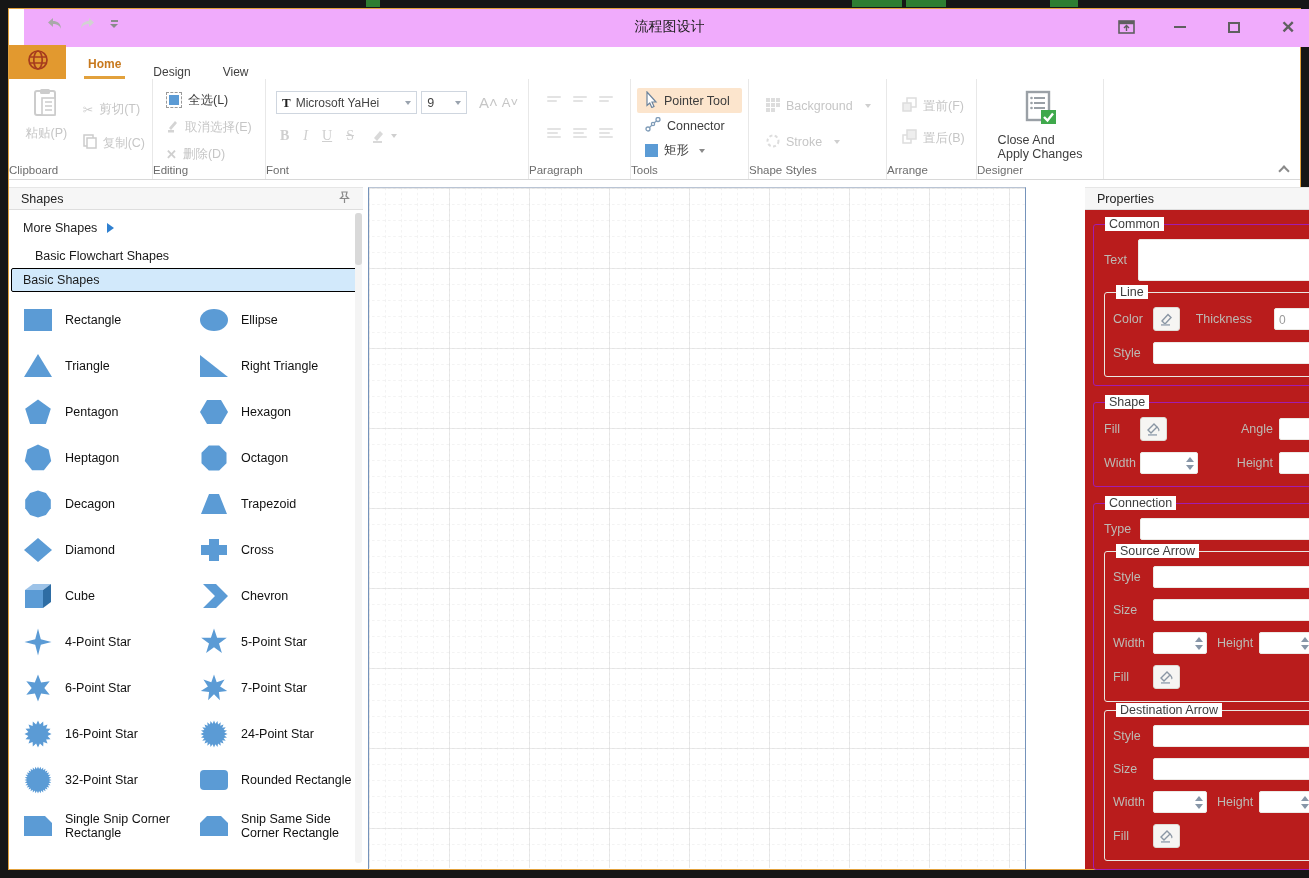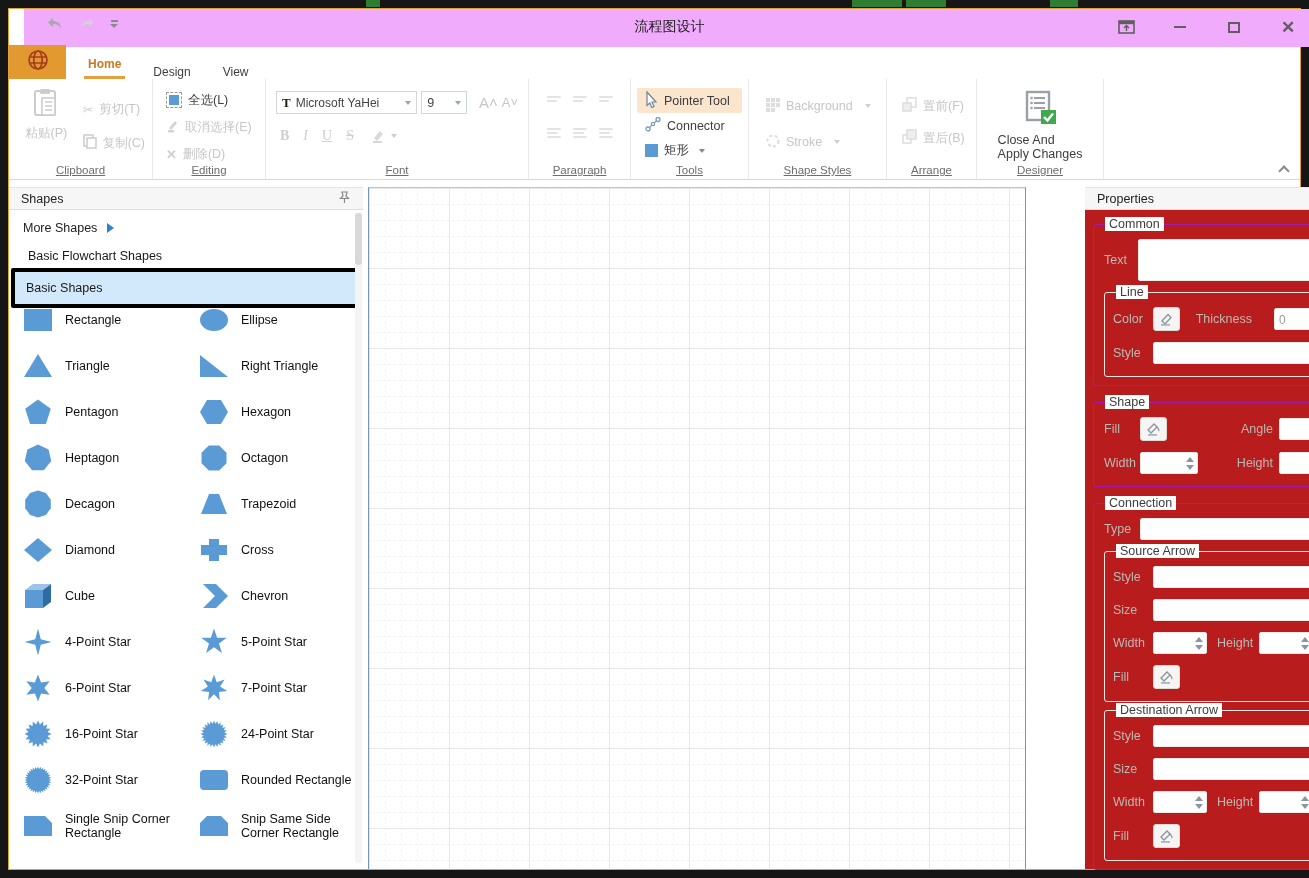--- a/index.html
+++ b/index.html
@@ -24,21 +24,21 @@
 
   
   .appbtn { position: absolute; left: 0; top: 36px; width: 57px; height: 34px; background: #e2992f; display: flex; align-items: center; justify-content: center; }
   .tabrow { position: absolute; left: 75px; top: 40px; height: 30px; display: flex; gap: 24px; align-items: flex-end; }
   .tab { font-size: 12px; color: #3f3f3f; padding: 0 4px 0; cursor: default; }
   .tab.active { color: #c8791d; font-weight: bold; border-bottom: 3px solid #e2a13c; padding-bottom: 5px; }
 
   
   .ribbon { position: absolute; left: 0; top: 70px; width: 1291px; height: 101px; background: #fff; border-bottom: 1px solid #d8d8d8; display: flex; }
   .rgroup { position: relative; height: 100%; flex: 0 0 auto; border-right: 1px solid #e8e8e8; padding-top: 9px; }
-  .glabel { position: absolute; bottom: 3px; left: 0; width: 100%; text-align: center; font-size: 11.5px; color: #6d6d6d; text-decoration: underline; }
+  .glabel { position: absolute; bottom: 3px; left: 0; width: 100%; font-size: 11.5px; color: #6d6d6d; }
   .dis { color: #c6c6c6 !important; }
   .sbtn { display: flex; align-items: center; gap: 6px; height: 24px; padding: 0 7px; font-size: 12.5px; color: #3d3d3d; white-space: nowrap; }
   .bigbtn { display: flex; flex-direction: column; align-items: center; gap: 4px; font-size: 12.5px; color: #3d3d3d; text-align: left; }
   .dd-tri { width: 0; height: 0; border-left: 3.5px solid transparent; border-right: 3.5px solid transparent; border-top: 4px solid #8a8a8a; }
   .dd-tri.dim { border-top-color: #cfcfcf; }
 
   .g-clipboard { width: 144px; display: flex; }
   .g-clipboard .paste { width: 62px; }
   .g-editing { width: 113px; }
   .g-font { width: 263px; }
@@ -64,22 +64,22 @@
   .selall-ic i { position: absolute; left: 2px; top: 2px; right: 2px; bottom: 2px; background: #5b9bd5; }
 
   
   .content { position: absolute; left: 0; top: 172px; width: 1291px; height: 688px; background: #fff; }
   .panel-header { height: 23px; background: #f6f6f6; border-bottom: 1px solid #dedede; border-top: 1px solid #e6e6e6; display: flex; align-items: center; padding: 0 12px; font-size: 12.5px; color: #222; }
   .pin { margin-left: auto; }
 
   .shapes-panel { position: absolute; left: 0; top: 6px; width: 354px; height: 682px; background: #fff; overflow: hidden; }
   .more-shapes { display: flex; align-items: center; gap: 10px; height: 22px; margin: 7px 0 0 14px; font-size: 12.5px; color: #222; }
   .more-tri { width: 0; height: 0; border-top: 5px solid transparent; border-bottom: 5px solid transparent; border-left: 7px solid #2f80d0; }
-  .cat { height: 23px; display: flex; align-items: center; padding-left: 19px; font-size: 12.5px; color: #1a1a1a; margin-top: 5px; }
-  .cat.selected { background: #d2e9fb; border: 4px solid #000000; border-radius: 2px; margin: 1px 2px 0 2px; padding-left: 11px; height: 40px; }
+  .cat { height: 23px; display: flex; align-items: center; padding-left: 26px; font-size: 12.5px; color: #1a1a1a; margin-top: 5px; }
+  .cat.selected { background: #d2e9fb; border: 1px solid #000000; border-radius: 2px; margin: 1px 2px 0 2px; padding-left: 11px; height: 24px; }
   .shapes-grid { position: absolute; left: 0; top: 110px; width: 354px; display: grid; grid-template-columns: 176px 176px; grid-auto-rows: 46px; }
   .shape-item { display: flex; align-items: center; gap: 10px; padding-left: 12px; }
   .shape-ic { width: 34px; height: 30px; flex: 0 0 auto; }
   .shape-label { font-size: 12.5px; color: #111; line-height: 1.15; width: 118px; }
   .vscroll { position: absolute; right: 1px; top: 26px; width: 7px; height: 650px; background: #f4f4f4; border-radius: 3px; }
   .vscroll .thumb { width: 7px; height: 52px; background: #d9d9d9; border-radius: 3px; }
 
   .canvas { position: absolute; left: 359px; top: 6px; width: 658px; height: 682px; background: #fff; border-left: 1px solid #7593bb; border-right: 1px solid #7593bb; border-top: 1px solid #b9c4d4; }
   .canvas svg { display: block; }
 

